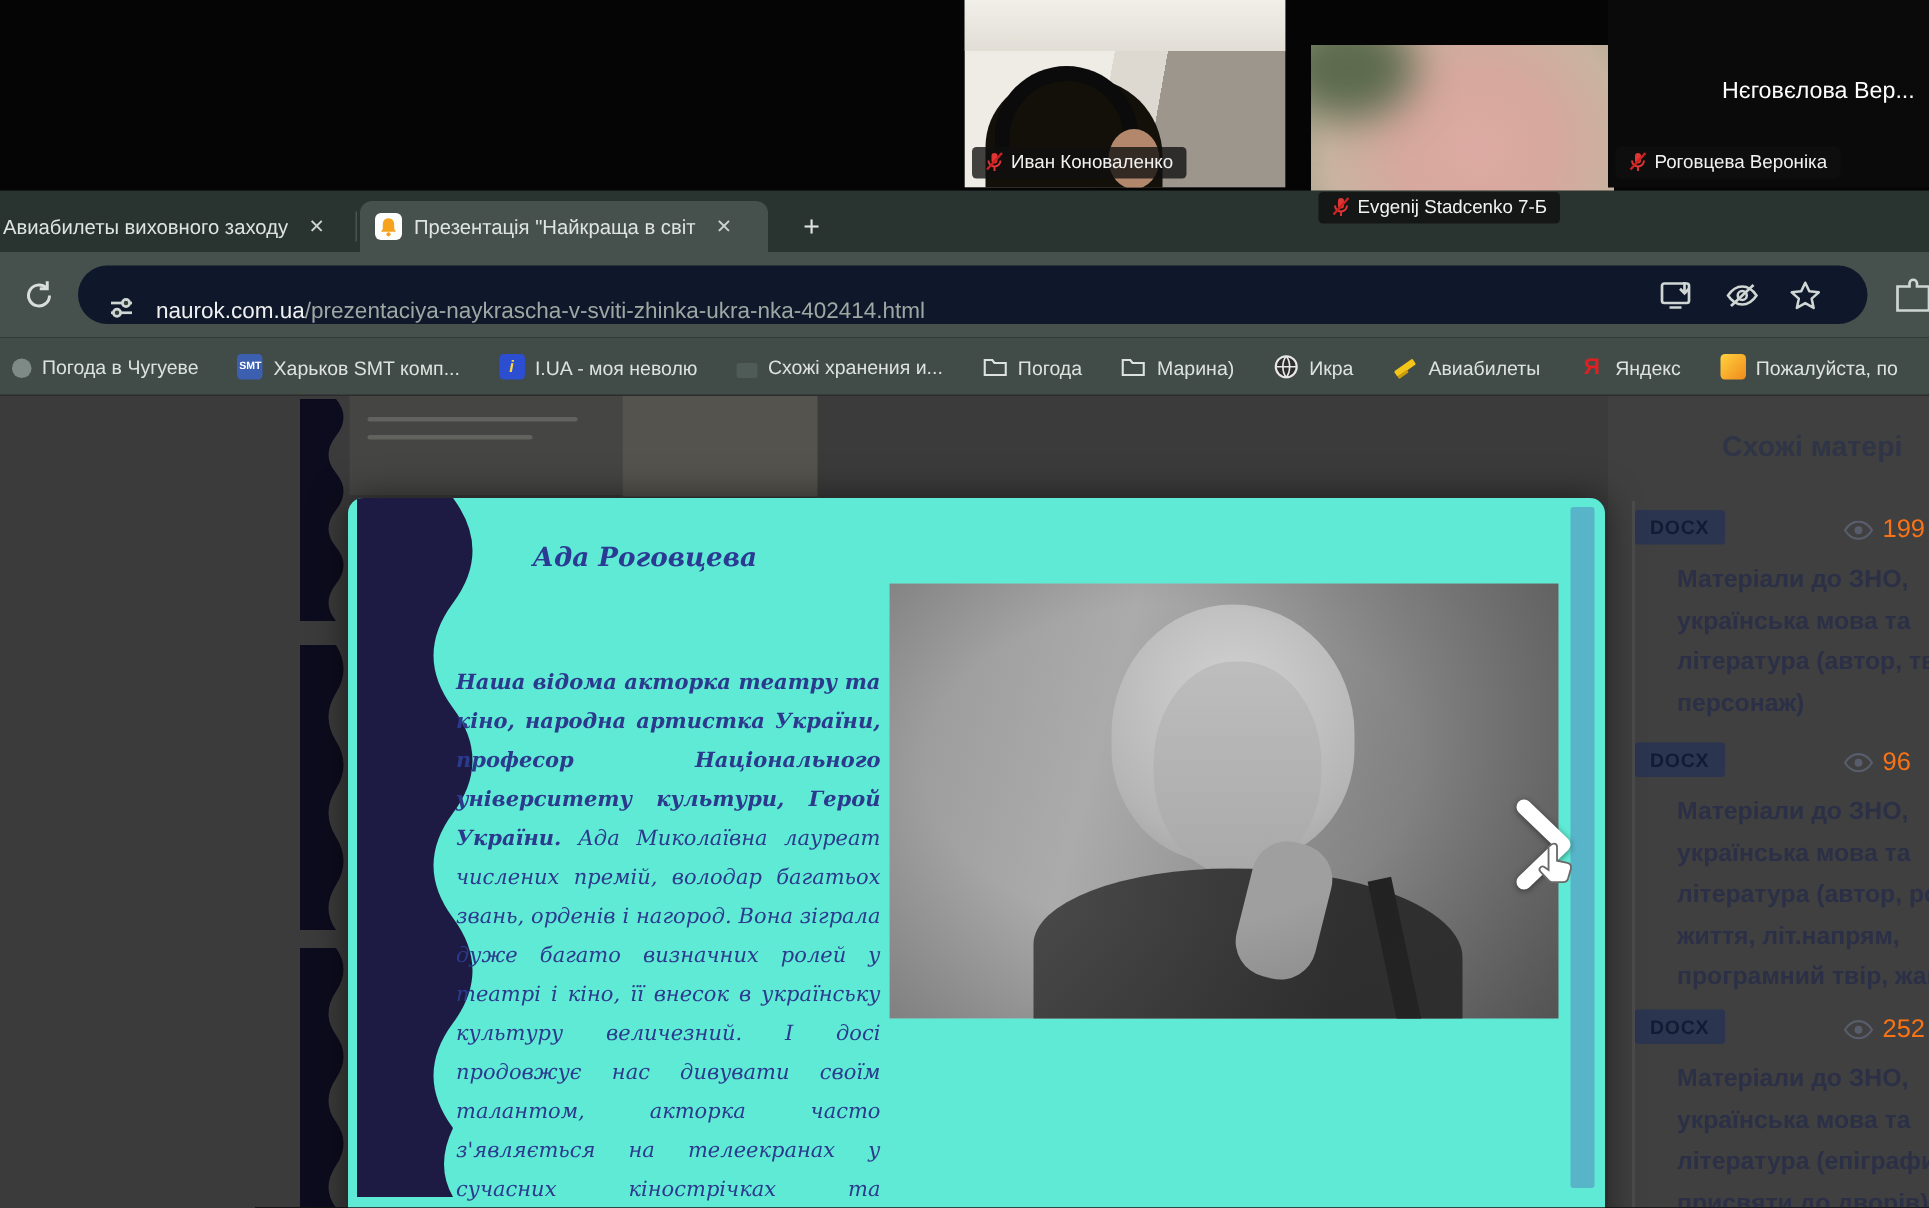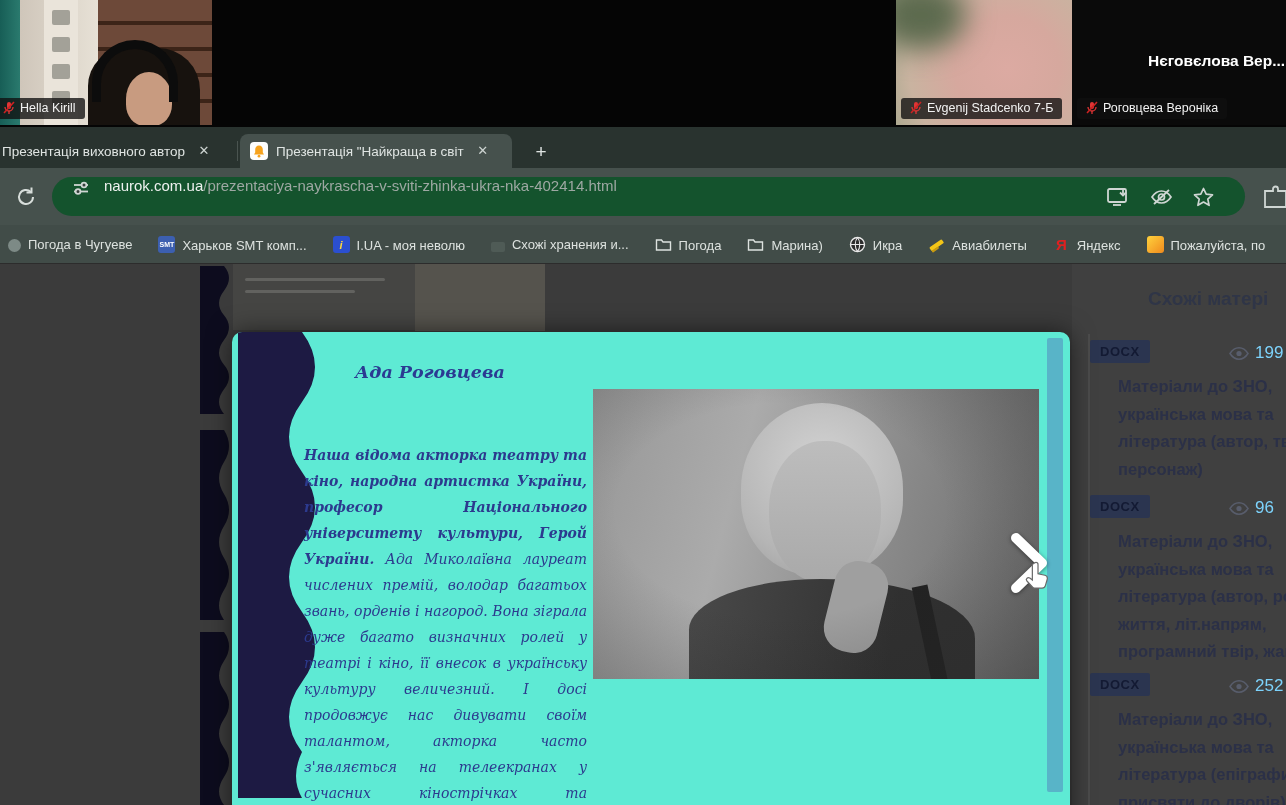--- a/index.html
+++ b/index.html
@@ -7,21 +7,21 @@
   #root { position:relative; width:1286px; height:805px; background:#000; }
 
   
   #videobar { position:absolute; left:0; top:0; width:1286px; height:127px; background:#050505; }
   .vtile { position:absolute; top:0; height:125px; overflow:hidden; background:#222; }
   .vtile.active { box-shadow: inset 0 0 0 3px #35cf70; }
   .name-label { position:absolute; left:5px; bottom:6px; display:flex; align-items:center; gap:5px;
     background:rgba(15,15,15,.78); color:#f2f2f2; font-size:12.5px; padding:3px 9px 4px; border-radius:3px; white-space:nowrap; z-index:5;}
   .name-label.edge { left:-6px; }
   .micmute { width:12px; height:14px; flex:0 0 auto; }
-  .bigname { position:absolute; left:76px; top:52px; color:#fff; font-weight:bold; font-size:15.5px; white-space:nowrap; }
+  .bigname { position:absolute; left:76px; top:52px; color:#fff; font-weight:normal; font-size:15.5px; white-space:nowrap; }
 
   
   .t1-curtain{position:absolute;left:0;top:0;width:20px;height:125px;background:linear-gradient(90deg,#175e56,#2a7a6e);}
   .t1-wall{position:absolute;left:20px;top:0;width:78px;height:125px;background:linear-gradient(90deg,#cfc6ba,#e7e1d6);}
   .t1-door{position:absolute;left:44px;top:0;width:34px;height:125px;background:#eae4da;}
   .t1-sq{position:absolute;left:52px;width:18px;height:15px;background:#a3a198;border-radius:2px;}
   .t1-wood{position:absolute;left:98px;top:0;width:116px;height:125px;
      background:repeating-linear-gradient(0deg,#6d4939 0 22px,#3c2418 22px 26px),repeating-linear-gradient(90deg,rgba(60,36,24,.55) 0 4px,transparent 4px 28px),#6d4939;}
   .t1-boy{position:absolute;left:88px;top:48px;width:112px;height:80px;background:#17120e;border-radius:38px 42px 0 0;}
   .t1-face{position:absolute;left:126px;top:72px;width:46px;height:54px;background:#c89b80;border-radius:50% 50% 40% 40%;}
@@ -55,21 +55,21 @@
   .tab-close{margin-left:10px;width:18px;height:18px;line-height:17px;text-align:center;border-radius:50%;font-size:13px;color:#cdd4d1;}
   .tab.inactive{left:-4px;width:244px;padding:0 4px 0 6px;}
   .tab.activetab{left:240px;width:272px;background:#46514d;border-radius:8px 8px 0 0;padding:0 6px 0 10px;height:34px;}
   .favicon-box{width:18px;height:18px;background:#fdfdfd;border-radius:4px;margin-right:8px;display:flex;align-items:center;justify-content:center;flex:0 0 auto;}
   .tab-divider{position:absolute;left:237px;top:14px;width:1px;height:20px;background:#4a5450;}
   #newtab{position:absolute;left:528px;top:12px;width:26px;height:26px;color:#dfe4e2;font-size:19px;text-align:center;line-height:25px;border-radius:50%;}
   #minimize{position:absolute;left:1258px;top:135px;color:#eef1ef;font-size:15px;}
 
   #addrrow{position:absolute;left:0;top:168px;width:1286px;height:57px;background:#46514d;}
   #reload{position:absolute;left:14px;top:17px;width:24px;height:24px;}
-  #urlpill{position:absolute;left:52px;top:9px;width:1193px;height:39px;background:#14532d;border-radius:20px;display:flex;align-items:flex-start;}
+  #urlpill{position:absolute;left:52px;top:9px;width:1193px;height:39px;background:#0f172a;border-radius:20px;display:flex;align-items:flex-end;}
   #siteinfo{margin:0 12px 0 18px;width:22px;height:22px;flex:0 0 auto;}
   #urltext{font-size:15px;white-space:nowrap;overflow:hidden;}
   #urltext .dom{color:#eef1ef;}
   #urltext .path{color:#9ea8a3;}
   .pill-icons{position:absolute;right:30px;top:0;height:39px;display:flex;align-items:center;gap:18px;}
   #extension{position:absolute;left:1262px;top:17px;width:26px;height:24px;}
 
   #bmrow{position:absolute;left:0;top:225px;width:1286px;height:39px;background:#414c48;border-bottom:1px solid #2c2c2c;}
   #bmlist{display:flex;align-items:center;height:39px;padding-left:8px;gap:26px;}
   .bm{display:flex;align-items:flex-end;gap:7px;font-size:13px;color:#dde2df;white-space:nowrap;}
@@ -89,21 +89,21 @@
   #prevA{position:absolute;left:233px;top:0;width:182px;height:66px;background:#454543;}
   #prevA .l{position:absolute;left:12px;height:3px;background:#62625f;border-radius:2px;}
   #prevB{position:absolute;left:415px;top:0;width:130px;height:67px;background:#55534d;}
 
   
   #sidebar{position:absolute;left:1072px;top:0;width:214px;height:541px;background:#404040;overflow:hidden;}
   #sb-heading{position:absolute;left:76px;top:24px;font-size:19px;font-weight:bold;color:#2f3547;white-space:nowrap;}
   #sb-line{position:absolute;left:16px;top:70px;width:2px;height:471px;background:#4c4c4c;}
   .sb-item{position:absolute;left:0;width:214px;}
   .sb-badge{position:absolute;left:18px;top:0;background:#2b3550;color:#131a33;font-size:13px;font-weight:bold;letter-spacing:.5px;padding:4px 10px;border-radius:2px;}
-  .sb-views{position:absolute;left:157px;top:3px;display:flex;align-items:center;gap:6px;color:#7dd3fc;font-size:17px;}
+  .sb-views{position:absolute;left:157px;top:3px;display:flex;align-items:center;gap:6px;color:#f97316;font-size:17px;}
   .sb-lines{position:absolute;left:46px;top:33px;width:200px;font-size:16.5px;font-weight:bold;color:#2b3047;line-height:27.5px;white-space:nowrap;}
 
   
   #modal{position:absolute;left:232px;top:68px;width:838px;height:582px;background:#5eead4;border-radius:10px;overflow:hidden;box-shadow:0 0 24px rgba(0,0,0,.55);}
   #navyband{position:absolute;left:6px;top:0;width:100px;height:466px;}
   #tealstripe{position:absolute;right:7px;top:6px;width:16px;height:454px;background:#58b4c8;border-radius:2px;}
   #slide-title{position:absolute;left:123px;top:30px;font-family:"DejaVu Serif",serif;font-style:italic;font-weight:bold;font-size:17.5px;color:#2b3a92;}
   #slide-body{position:absolute;left:72px;top:110px;width:283px;font-family:"DejaVu Serif",serif;font-style:italic;font-size:14px;line-height:26px;color:#2c3a8e;text-align:justify;}
   #slide-body .lead{font-weight:bold;}
   #photo{position:absolute;left:361px;top:57px;width:446px;height:290px;overflow:hidden;background:linear-gradient(105deg,#979797 0%,#ababab 32%,#8f8f8f 58%,#6a6a6a 100%);}
@@ -116,47 +116,41 @@
   #next-chevron{position:absolute;left:776px;top:198px;width:44px;height:66px;filter:drop-shadow(0 1px 2px rgba(0,0,0,.45));}
   #hand-cursor{position:absolute;left:792px;top:228px;width:30px;height:32px;}
 </style>
 </head>
 <body>
 
 <div id="root">
 
   <div id="videobar">
 
-    <div class="vtile" style="left:0;width:212px;">
-      <div class="t1-wall"></div>
-      <div class="t1-door"></div>
-      <div class="t1-sq" style="top:10px"></div>
-      <div class="t1-sq" style="top:37px"></div>
-      <div class="t1-sq" style="top:64px"></div>
-      <div class="t1-sq" style="top:91px"></div>
-      <div class="t1-wood"></div>
-      <div class="t1-curtain"></div>
-      <div class="t1-boy"></div>
-      <div class="t1-face"></div>
-      <div class="t1-band"></div>
-      <div class="name-label edge">
+
+
+
+    <div class="vtile" style="left:643px;width:214px;">
+      <div class="t4-bg"></div>
+      <div class="t4-ceil"></div>
+      <div class="t4-hair"></div>
+      <div class="t4-band"></div>
+      <div class="t4-face"></div>
+      <div class="name-label">
         <svg class="micmute" viewBox="0 0 12 14">
             <rect x="4" y="1" width="4" height="7" rx="2" fill="#e03535"></rect>
             <path d="M2 6 a4 4 0 0 0 8 0" fill="none" stroke="#e03535" stroke-width="1.3"></path>
             <line x1="6" y1="10" x2="6" y2="13" stroke="#e03535" stroke-width="1.3"></line>
             <line x1="1" y1="12" x2="11" y2="1" stroke="#c22" stroke-width="1.6"></line>
           </svg>
-        <span>Hella Kirill</span>
-      </div>
-    </div>
-
-
-
-
-    <div class="vtile" style="left:896px;width:202px;">
+        <span>Иван Коноваленко</span>
+      </div>
+    </div>
+
+    <div class="vtile" style="left:874px;width:202px;margin-top:30px;">
       <div class="t5-bg"></div>
       <div class="t5-corner"></div>
       <div class="name-label">
         <svg class="micmute" viewBox="0 0 12 14">
             <rect x="4" y="1" width="4" height="7" rx="2" fill="#e03535"></rect>
             <path d="M2 6 a4 4 0 0 0 8 0" fill="none" stroke="#e03535" stroke-width="1.3"></path>
             <line x1="6" y1="10" x2="6" y2="13" stroke="#e03535" stroke-width="1.3"></line>
             <line x1="1" y1="12" x2="11" y2="1" stroke="#c22" stroke-width="1.6"></line>
           </svg>
         <span>Evgenij Stadcenko 7-Б</span>
@@ -172,21 +166,21 @@
             <line x1="6" y1="10" x2="6" y2="13" stroke="#e03535" stroke-width="1.3"></line>
             <line x1="1" y1="12" x2="11" y2="1" stroke="#c22" stroke-width="1.6"></line>
           </svg>
         <span>Роговцева Вероніка</span>
       </div>
     </div>
   </div>
 
   <div id="tabstrip">
     <div class="tab inactive">
-      <span class="title">Презентація виховного автор</span>
+      <span class="title">Авиабилеты виховного заходу</span>
       <span class="tab-close">✕</span>
     </div>
     <div class="tab-divider"></div>
     <div class="tab activetab">
       <span class="favicon-box">
         <svg width="12" height="13" viewBox="0 0 12 13">
             <path d="M6 0.5 C3.6 0.5 2.2 2.4 2.2 4.6 L2.2 7.6 L1 9.5 L11 9.5 L9.8 7.6 L9.8 4.6 C9.8 2.4 8.4 0.5 6 0.5 Z" fill="#f6a21d"></path>
             <circle cx="6" cy="11.2" r="1.4" fill="#f6a21d"></circle>
           </svg>
       </span>

